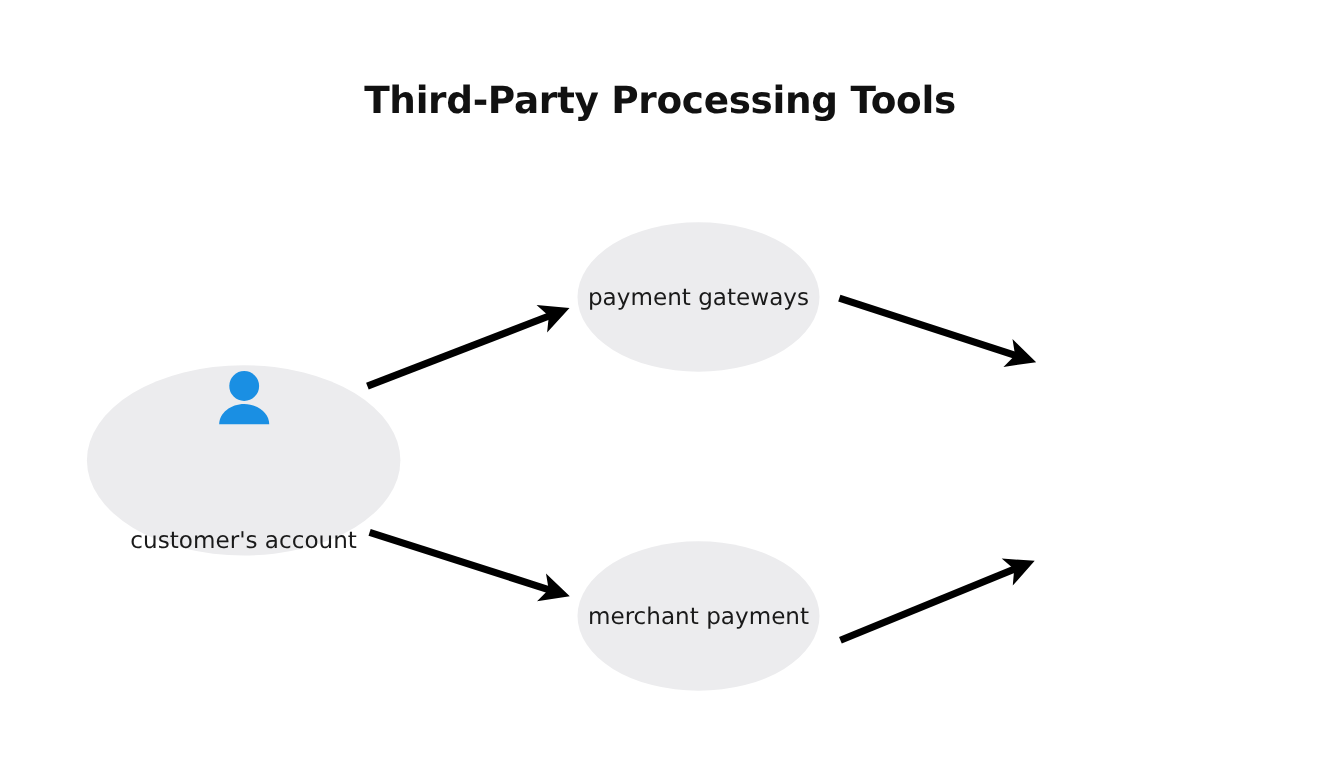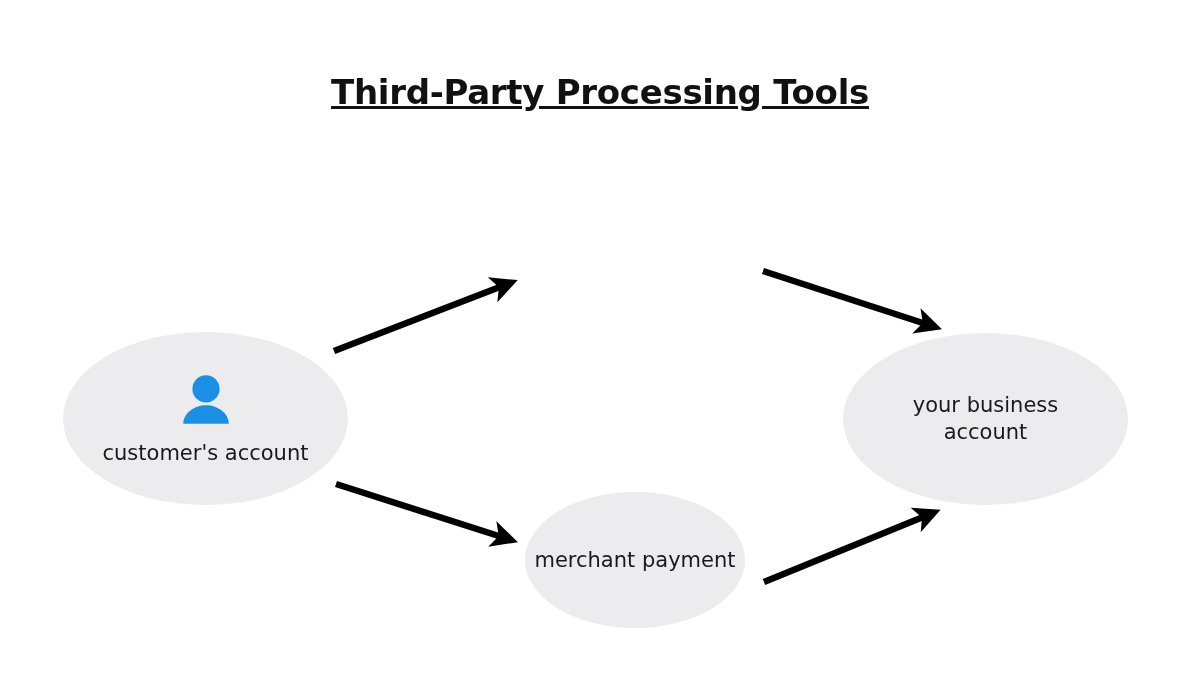--- a/index.html
+++ b/index.html
@@ -23,21 +23,20 @@
     position: absolute;
     left: 0;
     top: 72px;
     width: 1200px;
     text-align: center;
     font-size: 34px;
     font-weight: 700;
     letter-spacing: -0.3px;
     color: #111111;
     font-family: "DejaVu Sans", "Liberation Sans", sans-serif;
-    text-decoration: underline;
   }
   .svg-layer {
     position: absolute;
     left: 0;
     top: 0;
     width: 1200px;
     height: 700px;
   }
   .node {
     position: absolute;
@@ -55,24 +54,25 @@
     line-height: 1.28;
     text-align: center;
     white-space: nowrap;
     font-family: "DejaVu Sans", "Liberation Sans", sans-serif;
   }
   .node-label.wrap {
     white-space: normal;
     max-width: 190px;
   }
   #node-customer {
-    left: 63px;
+    left: 79px;
     top: 332px;
     width: 285px;
     height: 173px;
+    justify-content: space-between;
   }
   #node-customer .node-label {
     margin-top: 6px;
   }
   #node-gateways {
     left: 525px;
     top: 202px;
     width: 220px;
     height: 136px;
   }
@@ -119,22 +119,22 @@
   </svg>
 
   <div class="node" id="node-customer">
     <svg class="person-icon" viewBox="0 0 64 64">
       <circle cx="32" cy="19.5" r="14" fill="#1a8fe3"></circle>
       <path d="M 32 36.5 C 19.5 36.5 8.5 45 8.5 55.5 L 55.5 55.5 C 55.5 45 44.5 36.5 32 36.5 Z" fill="#1a8fe3"></path>
     </svg>
     <div class="node-label">customer's account</div>
   </div>
 
+  <div class="node" id="node-gateways">
+    <div class="node-label">payment gateways</div>
+  </div>
 
   <div class="node" id="node-merchant">
     <div class="node-label">merchant payment</div>
   </div>
 
-  <div class="node" id="node-business">
-    <div class="node-label wrap">your business account</div>
-  </div>
 
 </div>
 
 </body></html>

